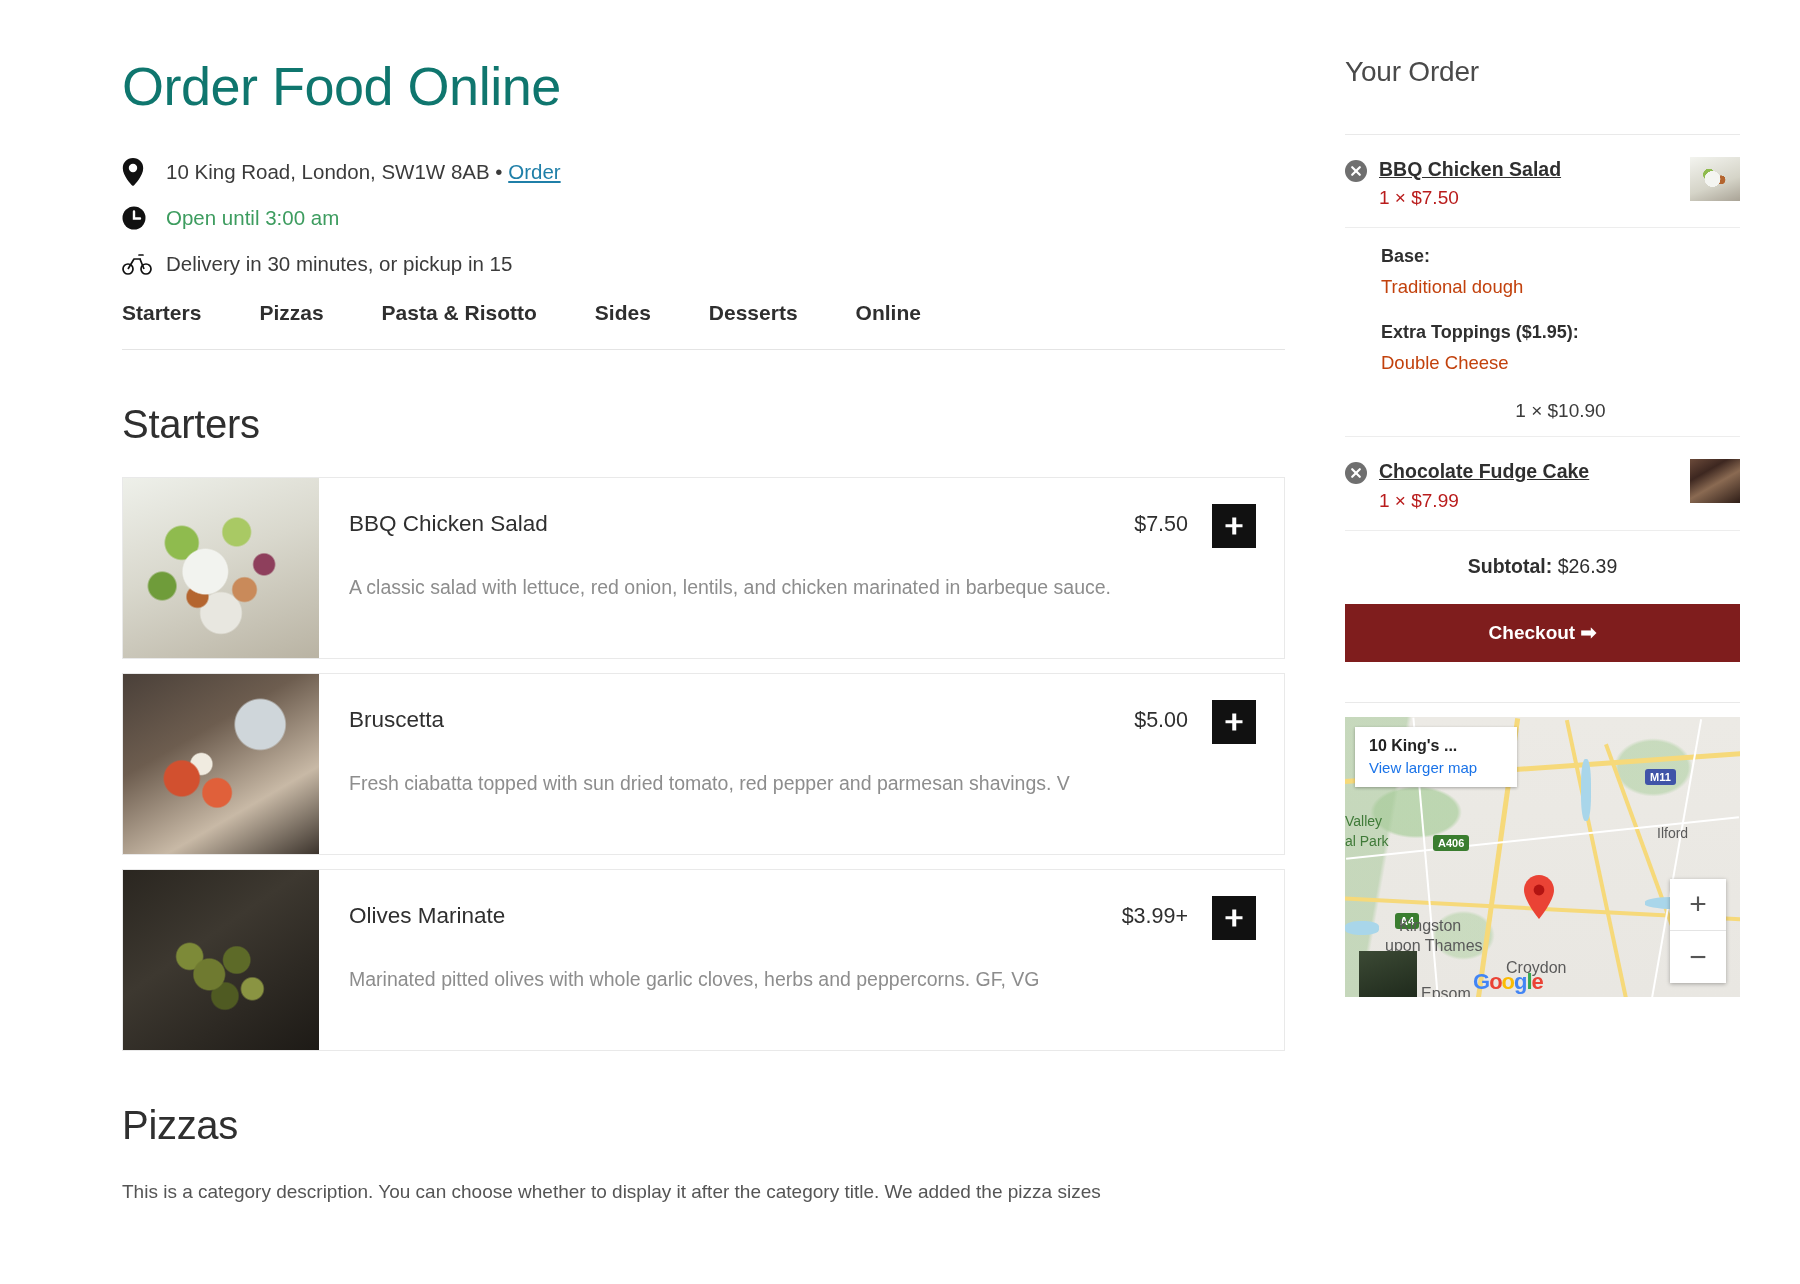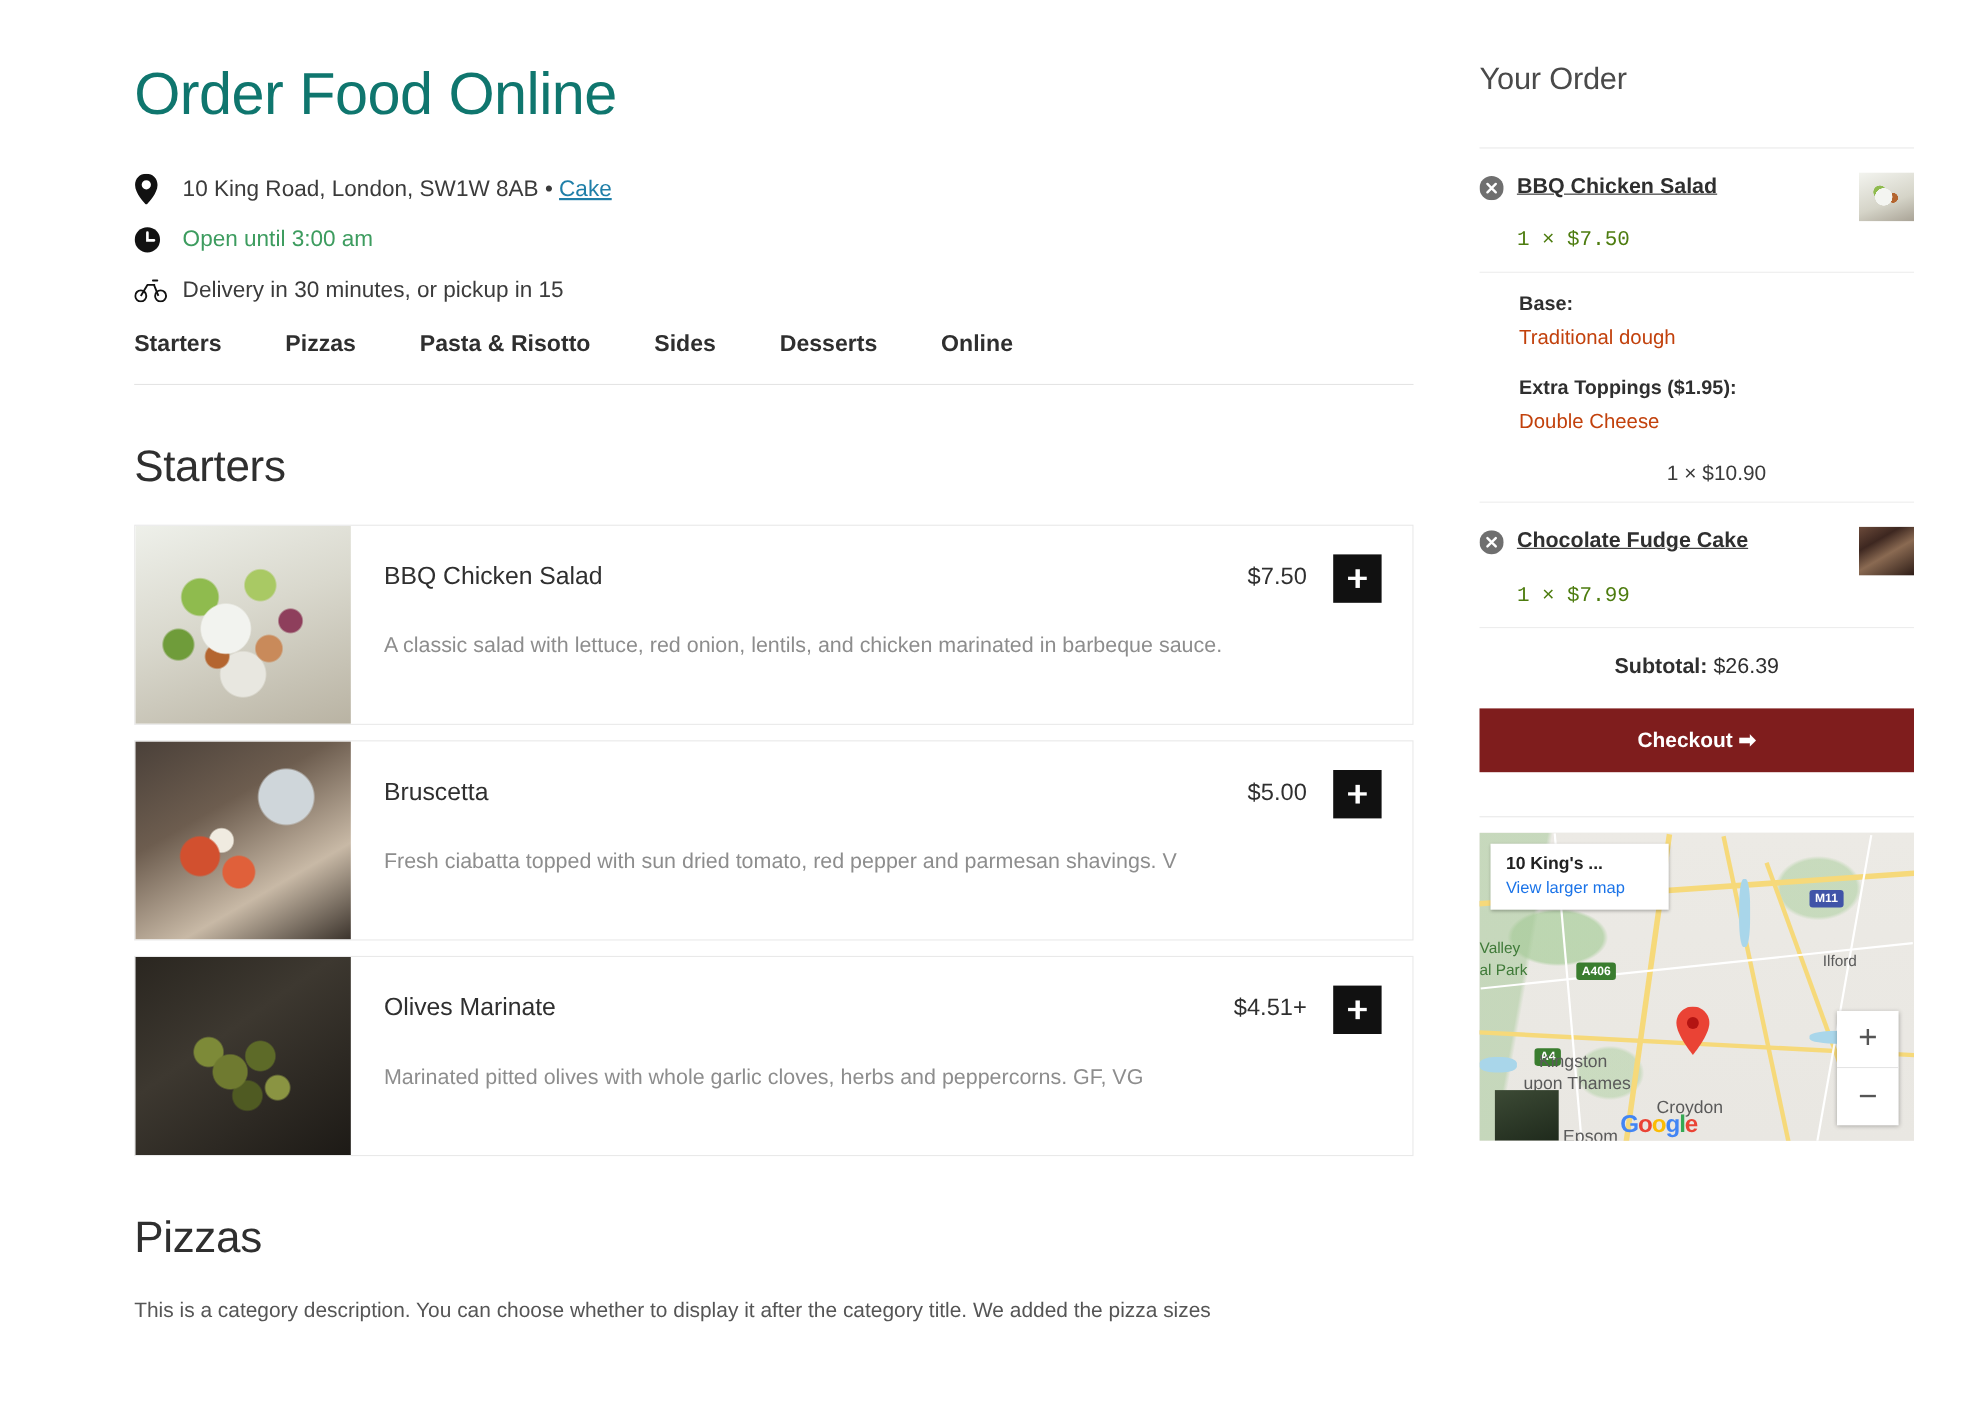--- a/index.html
+++ b/index.html
@@ -127,21 +127,21 @@
   }
   .side-rule { border-top: 1px solid #e9e9e9; margin-top: 46px; }
 
   .order-item { display: flex; padding: 22px 0 18px 0; position: relative; }
   .remove-ico { width: 34px; flex: 0 0 34px; padding-top: 3px; }
   .oi-text { flex: 1; }
   .oi-name {
     font-size: 19.5px; font-weight: 700; color: #2f2f2f;
     text-decoration: underline; cursor: pointer; line-height: 1.3;
   }
-  .oi-qty { font-size: 19px; color: #4d7c0f; margin-top: 25px; font-family: Liberation Mono, monospace; }
+  .oi-qty { font-size: 19px; color: #b91c1c; margin-top: 5px; }
   .oi-thumb { width: 50px; height: 44px; flex: 0 0 50px; margin-left: 10px; }
 
   .opt-block { border-top: 1px solid #ededed; padding: 18px 0 14px 36px; }
   .opt-label { font-size: 18px; font-weight: 700; color: #2f2f2f; }
   .opt-value { font-size: 18.5px; color: #c2410c; margin-top: 9px; }
   .opt-qty { font-size: 19px; color: #3b3b3b; margin-top: 26px; text-align: center; }
 
   .sep { border-top: 1px solid #ededed; }
 
   .subtotal {
@@ -238,21 +238,21 @@
 
       <div class="meta-row">
         <span class="meta-icon">
           <svg width="22" height="28" viewBox="0 0 22 28">
               <path d="M11 0C5 0 0.8 4.3 0.8 10.2c0 7.6 8.5 16.4 9.5 17.4.4.4 1 .4 1.4 0 1-1 9.5-9.8 9.5-17.4C21.2 4.3 17 0 11 0zm0 14.2a4.2 4.2 0 1 1 0-8.4 4.2 4.2 0 0 1 0 8.4z" fill="#111"></path>
             </svg>
         </span>
         <span class="meta-text">
           <span>10 King Road, London, SW1W 8AB</span>
           <span>•</span>
-          <a class="meta-link" href="#">Cake</a>
+          <a class="meta-link" href="#">Order</a>
         </span>
       </div>
 
       <div class="meta-row">
         <span class="meta-icon">
           <svg width="24" height="24" viewBox="0 0 24 24">
               <circle cx="12" cy="12" r="11.5" fill="#111"></circle>
               <path d="M12 5.5v7h6" stroke="#fff" stroke-width="2.4" fill="none" stroke-linecap="round"></path>
             </svg>
         </span>
@@ -313,21 +313,21 @@
         </div>
       </div>
 
       <div class="menu-card">
         <div class="thumb">
             <div class="thumb-inner th-olives"></div>
           </div>
         <div class="card-body">
           <div class="card-head">
             <div class="item-name">Olives Marinate</div>
-            <div class="item-price">$4.51+</div>
+            <div class="item-price">$3.99+</div>
             <button class="add-btn"></button>
           </div>
           <div class="item-desc">Marinated pitted olives with whole garlic cloves, herbs and peppercorns. GF, VG</div>
         </div>
       </div>
     </div>
 
     <h2 class="section-title">Pizzas</h2>
     <div class="pizza-desc">This is a category description. You can choose whether to display it after the category title. We added the pizza sizes</div>
 

